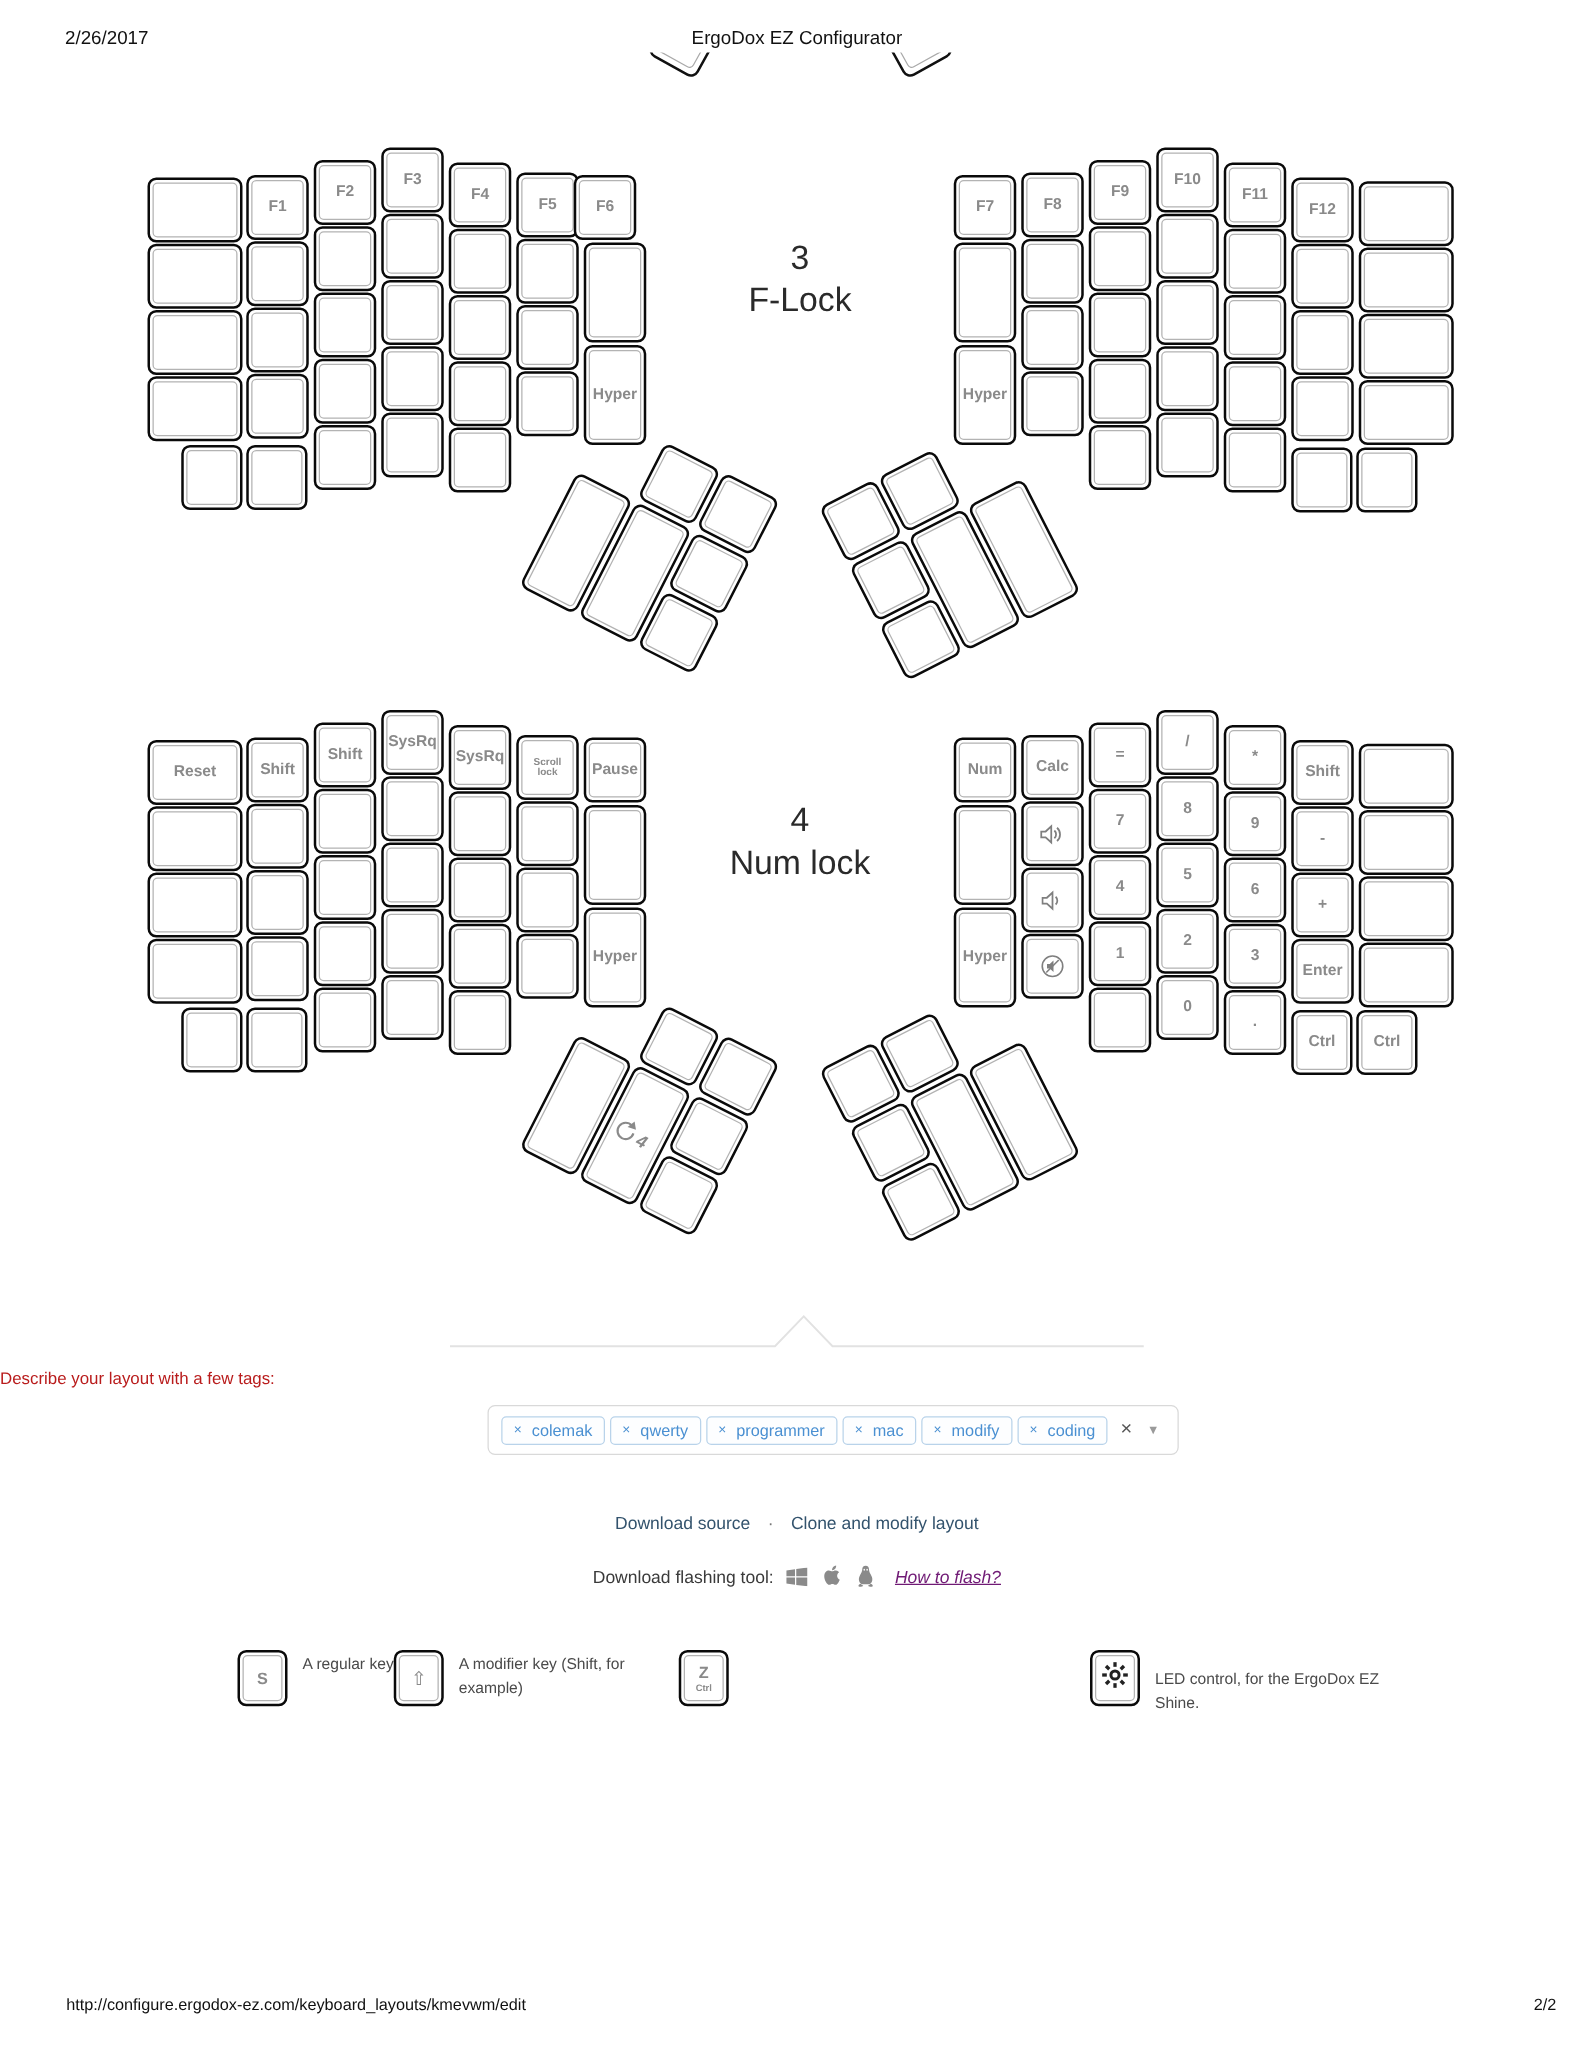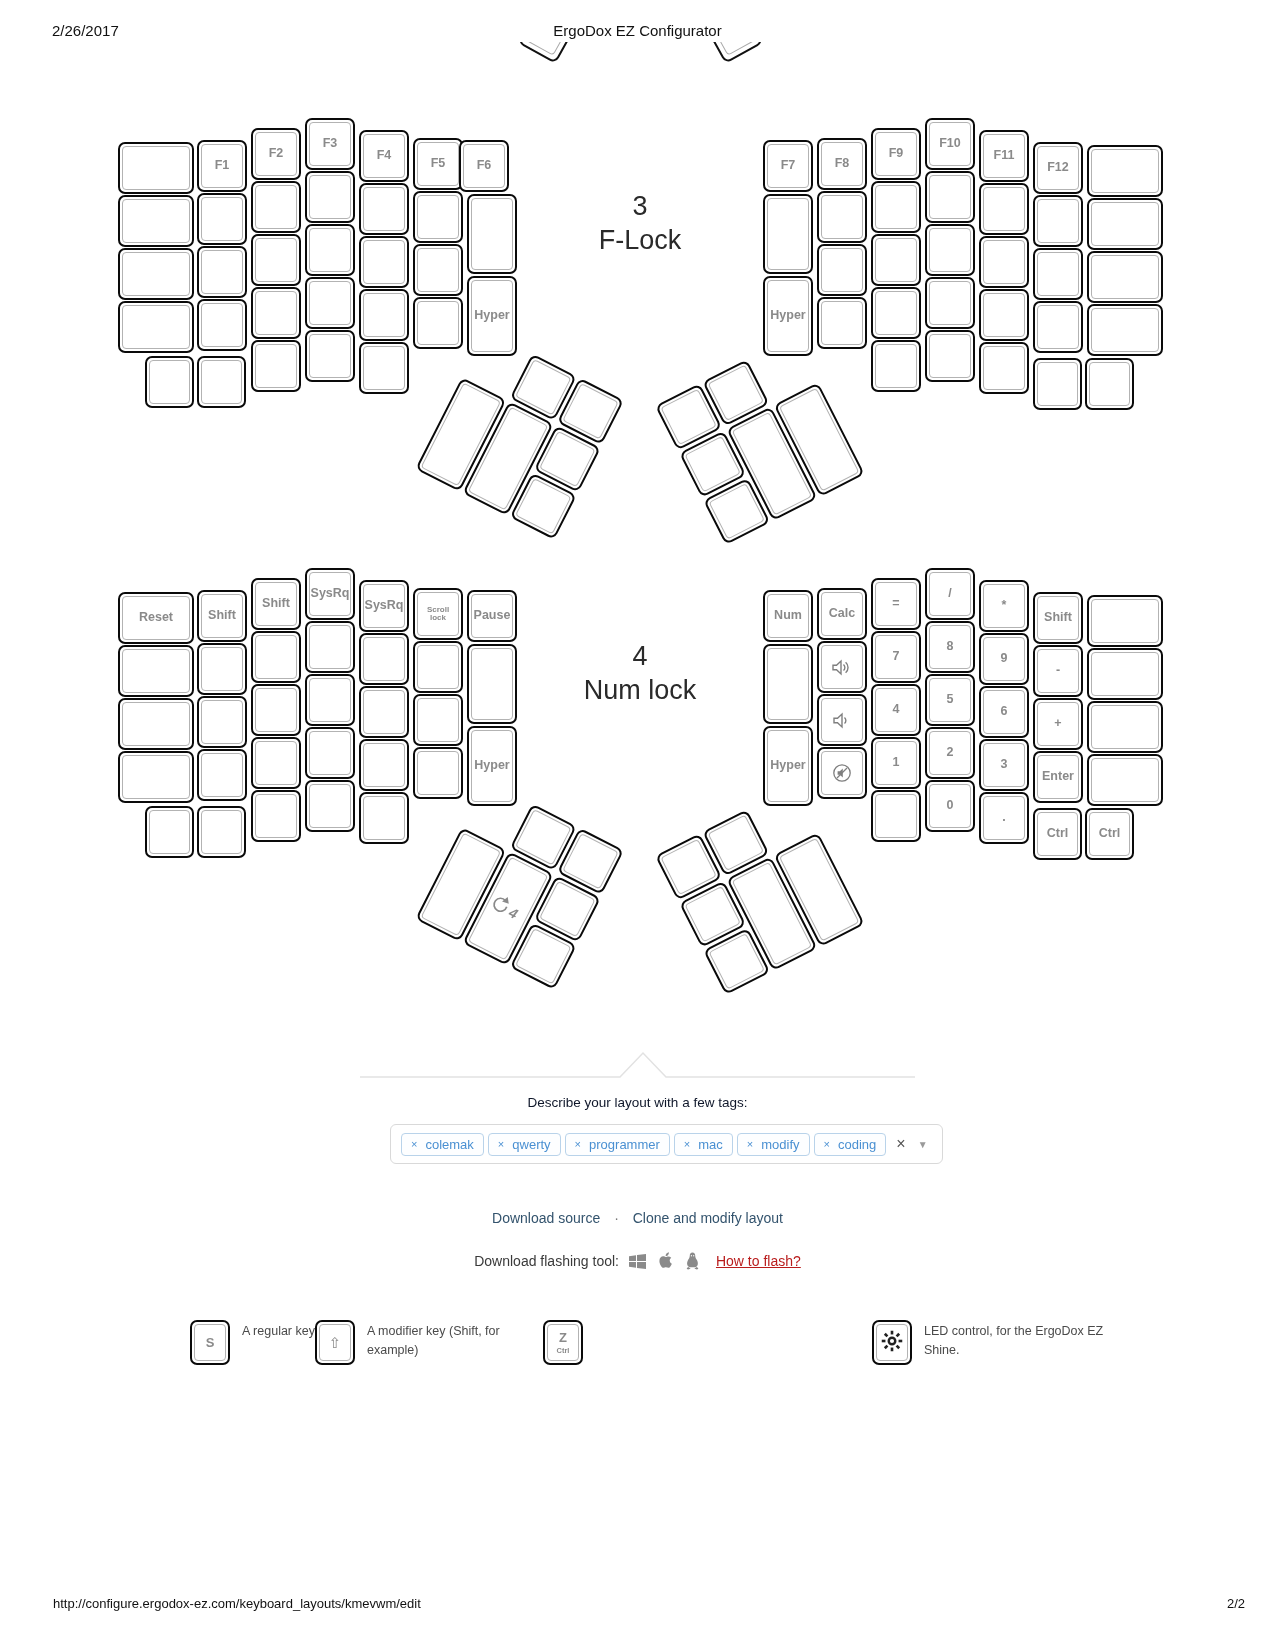--- a/index.html
+++ b/index.html
@@ -14,34 +14,34 @@
   
   .kb{position:absolute;}
   .thumb{width:156px;height:156px;transform-origin:0 0;}
   .key{position:absolute;border:2.5px solid #0a0a0a;border-radius:7px;background:#fff;box-sizing:border-box;}
   .key-inner{position:absolute;top:2px;left:2px;right:2px;bottom:2px;border:1.5px solid #b3b3b3;border-radius:4px;
     display:flex;align-items:center;justify-content:center;text-align:center;
     font-weight:bold;font-size:12.5px;line-height:1.05;color:#8a8a8a;overflow:hidden;}
   .key-inner.tiny{font-size:8px;font-weight:bold;}
   .layer-title{width:260px;text-align:center;font-size:27px;color:#2a2a2a;line-height:1.25;}
   
-  .prompt{left:0;right:0;text-align:center;font-size:13.5px;color:#0f172a;}
+  .prompt{left:0;right:0;text-align:left;font-size:13.5px;color:#b91c1c;}
   .tagbox{left:390px;top:1124px;width:553px;height:40px;border:1.5px solid #d9d9d9;border-radius:6px;box-sizing:border-box;
     display:flex;align-items:center;padding:0 10px;gap:4px;}
   .chip{display:inline-flex;align-items:center;gap:8px;border:1px solid #b9d3ea;border-radius:4px;
     padding:3px 9px;color:#4a90d2;font-size:13px;background:#fdfeff;}
   .chip-x{font-size:11px;color:#4a90d2;cursor:pointer;}
   .clear-x{font-size:16px;color:#555;margin-left:6px;}
   .dd-arrow{font-size:10px;color:#9a9a9a;margin-left:8px;}
   
   .linkrow{left:0;right:0;top:1210px;text-align:center;font-size:14px;color:#33536d;}
   .linkrow a{color:#33536d;text-decoration:none;}
   .flashrow{left:0;right:0;top:1252px;display:flex;justify-content:center;align-items:center;gap:10px;font-size:14px;color:#3a3a3a;}
   .flash-icons{display:flex;gap:12px;align-items:center;}
-  .howflash{color:#b91c1c;margin-left:6px;}
+  .howflash{color:#701a75;margin-left:6px;font-style:italic;}
   
   .leg{display:flex;gap:12px;align-items:flex-start;}
   .leg-key{width:40px;height:45px;border:2.5px solid #0a0a0a;border-radius:7px;background:#fff;box-sizing:border-box;position:relative;flex:none;}
   .leg-key .in{position:absolute;inset:2px;border:1.5px solid #b3b3b3;border-radius:4px;display:flex;flex-direction:column;align-items:center;justify-content:center;color:#8a8a8a;font-weight:bold;}
   .leg-main{font-size:13px;}
   .leg-sub{font-size:7.5px;margin-top:1px;}
   .leg-text{font-size:12.5px;color:#4a4a4a;line-height:1.55;padding-top:2px;}
   
   .footer-url{left:53px;top:1596px;font-size:13px;color:#111;}
   .footer-page{right:30px;top:1596px;font-size:13px;color:#111;margin-left:44px;}
@@ -670,17 +670,17 @@
               <line x1="11" y1="17" x2="11" y2="20.4"></line>
               <line x1="6.8" y1="15.2" x2="4.4" y2="17.6"></line>
               <line x1="5" y1="11" x2="1.6" y2="11"></line>
               <line x1="6.8" y1="6.8" x2="4.4" y2="4.4"></line>
               <line x1="11" y1="5" x2="11" y2="1.6"></line>
               <line x1="15.2" y1="6.8" x2="17.6" y2="4.4"></line>
             </g>
           </svg></span>
       </div>
     </div>
-  <div class="leg-text" style="width:190px;">LED control, for the ErgoDox EZ Shine.</div>
+  <div class="leg-text" style="width:190px;margin-top:12px;">LED control, for the ErgoDox EZ Shine.</div>
 </div>
 
 <div class="abs footer-url">http://configure.ergodox-ez.com/keyboard_layouts/kmevwm/edit</div>
 <div class="abs footer-page">2/2</div>
 
 </body></html>

